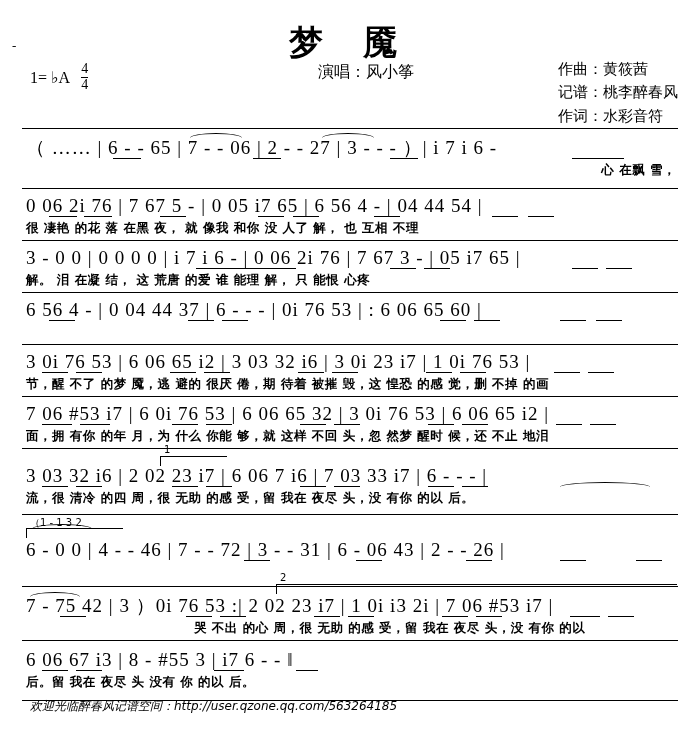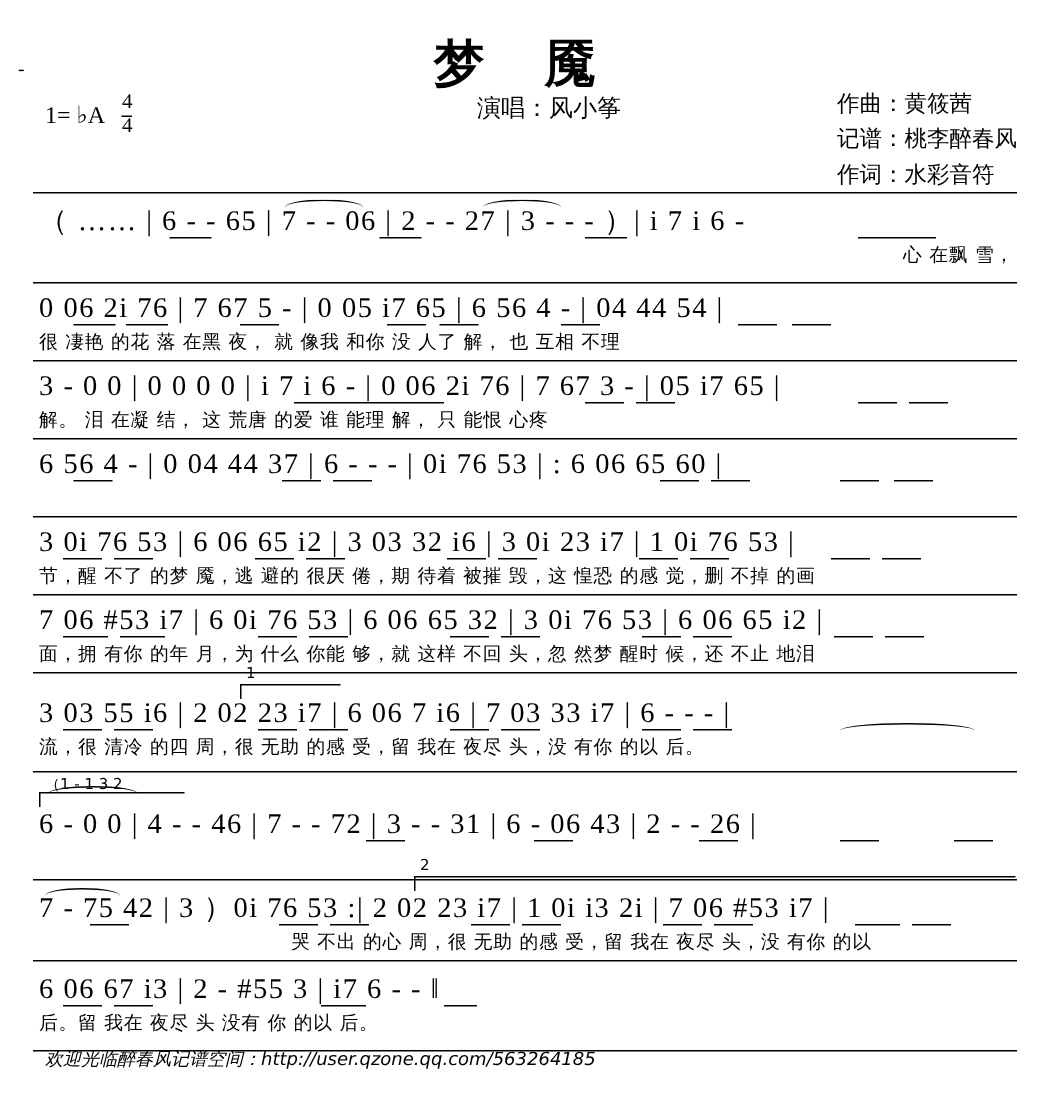--- a/index.html
+++ b/index.html
@@ -80,20 +80,21 @@
     letter-spacing: 1px;
     white-space: nowrap;
     line-height: 1.1;
   }
   .lyric {
     font-size: 12.5px;
     font-family: "DejaVu Sans", sans-serif;
     white-space: nowrap;
     margin-top: 3px;
     letter-spacing: 0.5px;
+    font-weight: bold;
   }
   .lyric.right { text-align: right; }
   .lyric.indent3 { padding-left: 168px; }
 
   .hr {
     position: absolute;
     left: 22px;
     width: 656px;
     border-top: 1px solid #000;
   }
@@ -248,21 +249,21 @@
   <div class="beam" style="left:300px; top:424px; width:26px;"></div>
   <div class="beam" style="left:334px; top:424px; width:26px;"></div>
   <div class="beam" style="left:428px; top:424px; width:26px;"></div>
   <div class="beam" style="left:462px; top:424px; width:26px;"></div>
   <div class="beam" style="left:556px; top:424px; width:26px;"></div>
   <div class="beam" style="left:590px; top:424px; width:26px;"></div>
 
   <div class="hr" style="top:448px;"></div>
 
   <div class="row" style="top:466px;">
-    <div class="notes">3 03 55 i6 | 2 02 23 i7 | 6 06 7 i6 | 7 03 33 i7 | 6 - - - |</div>
+    <div class="notes">3 03 32 i6 | 2 02 23 i7 | 6 06 7 i6 | 7 03 33 i7 | 6 - - - |</div>
     <div class="lyric">流，很  清冷 的四   周，很 无助 的感   受，留 我在 夜尽   头，没 有你 的以   后。</div>
   </div>
   <div class="volta" style="left:160px; top:456px; width:66px;">
       <span>1</span>
     </div>
   <div class="beam" style="left:42px; top:486px; width:26px;"></div>
   <div class="beam" style="left:76px; top:486px; width:26px;"></div>
   <div class="beam" style="left:172px; top:486px; width:26px;"></div>
   <div class="beam" style="left:206px; top:486px; width:26px;"></div>
   <div class="beam" style="left:300px; top:486px; width:26px;"></div>
@@ -302,21 +303,21 @@
   <div class="beam" style="left:314px; top:616px; width:26px;"></div>
   <div class="beam" style="left:348px; top:616px; width:26px;"></div>
   <div class="beam" style="left:442px; top:616px; width:26px;"></div>
   <div class="beam" style="left:476px; top:616px; width:26px;"></div>
   <div class="beam" style="left:570px; top:616px; width:30px;"></div>
   <div class="beam" style="left:608px; top:616px; width:26px;"></div>
 
   <div class="hr" style="top:640px;"></div>
 
   <div class="row" style="top:650px;">
-    <div class="notes">6 06 67 i3 | 2 - #55 3 | i7 6 - -  ‖</div>
+    <div class="notes">6 06 67 i3 | 8 - #55 3 | i7 6 - -  ‖</div>
     <div class="lyric">后。留 我在 夜尽    头      没有 你  的以 后。</div>
   </div>
   <div class="beam" style="left:42px; top:670px; width:26px;"></div>
   <div class="beam" style="left:76px; top:670px; width:26px;"></div>
   <div class="beam" style="left:214px; top:670px; width:30px;"></div>
   <div class="beam" style="left:296px; top:670px; width:22px;"></div>
 
   <div class="hr" style="top:700px;"></div>
 
   <div class="footer">欢迎光临醉春风记谱空间：http://user.qzone.qq.com/563264185</div>

